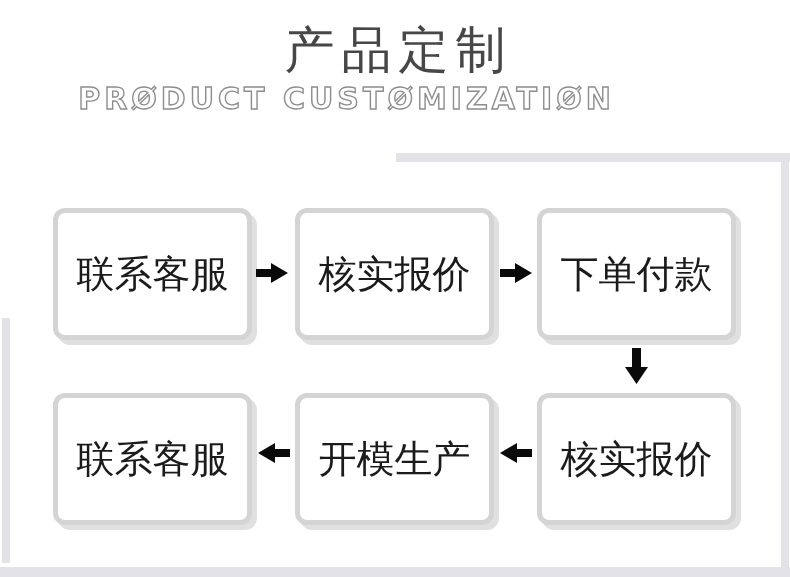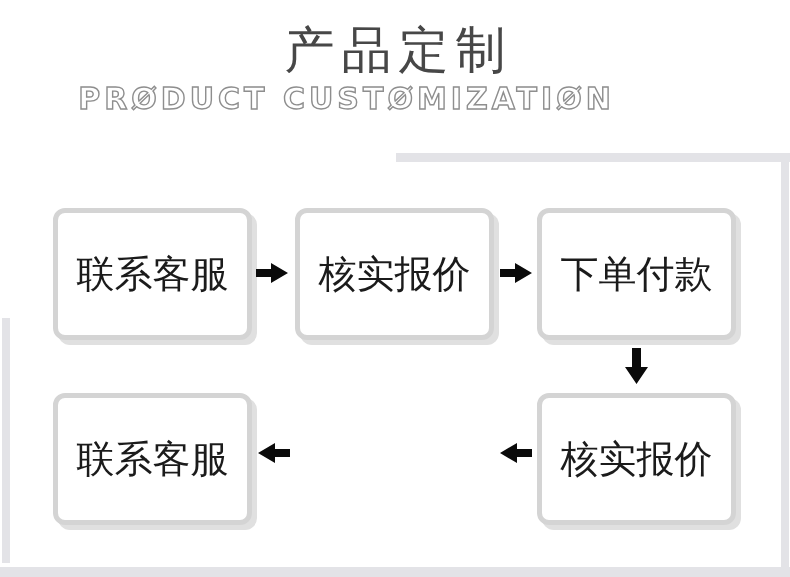--- a/index.html
+++ b/index.html
@@ -99,20 +99,23 @@
   <div class="step row1 col2">
     <span class="label">核实报价</span>
   </div>
   <div class="step row1 col3">
     <span class="label">下单付款</span>
   </div>
 
   <div class="step row2 col1">
     <span class="label">联系客服</span>
   </div>
+  <div class="step row2 col2">
+    <span class="label">开模生产</span>
+  </div>
   <div class="step row2 col3">
     <span class="label">核实报价</span>
   </div>
 
   <div class="arrow arrow-r1">
     <svg width="32" height="20" viewBox="0 0 32 20">
         <path d="M0 6 H15 V0 L32 10 L15 20 V14 H0 Z"></path>
       </svg>
   </div>
   <div class="arrow arrow-r2">

